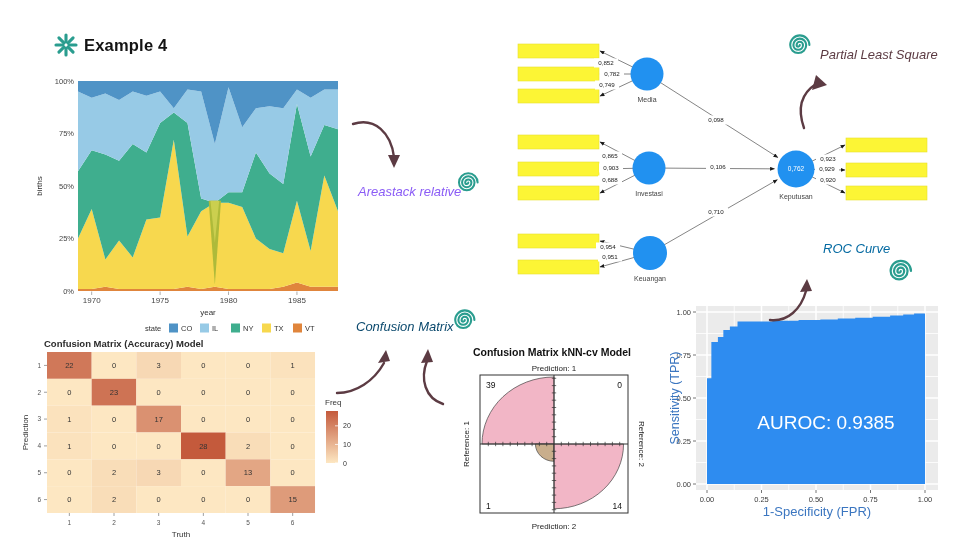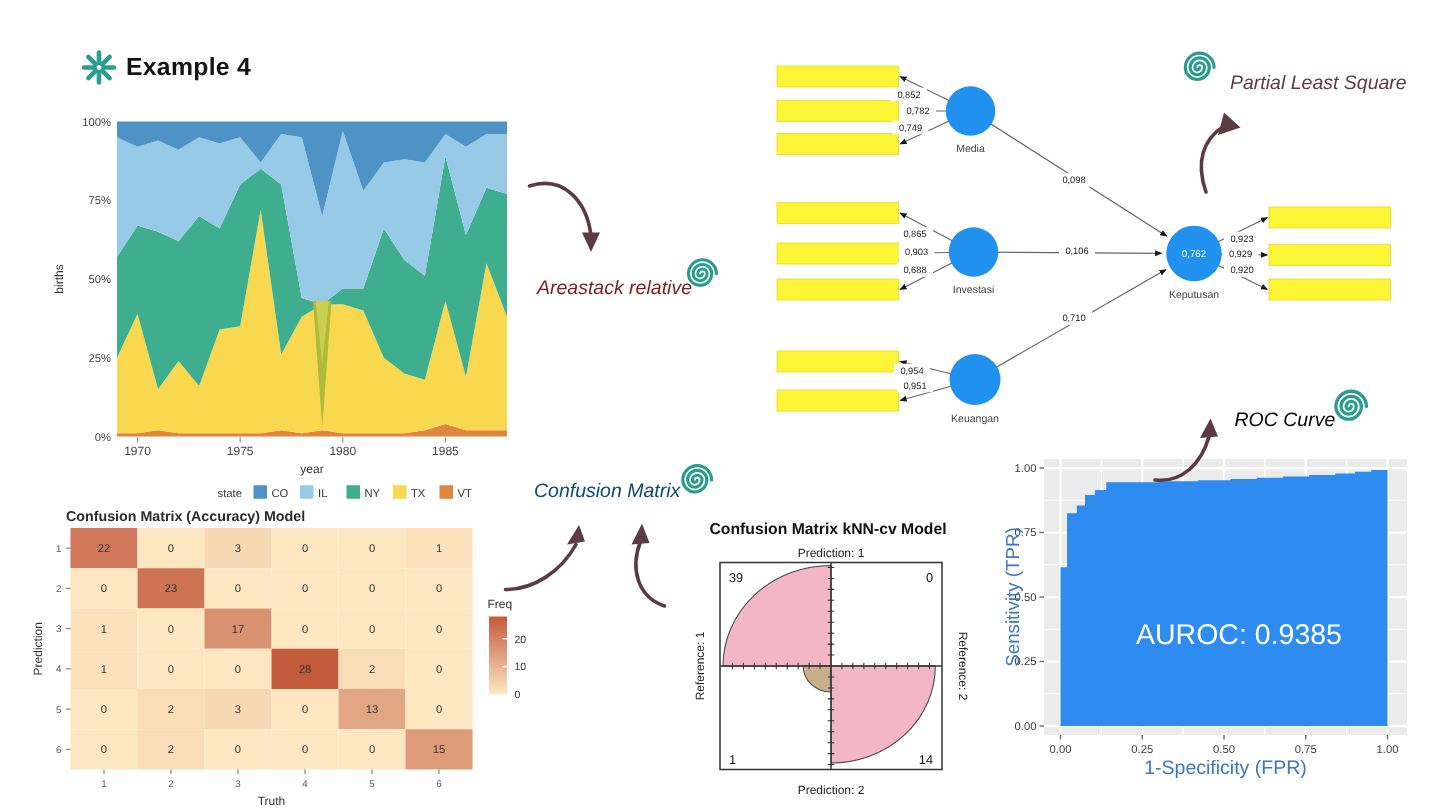--- a/index.html
+++ b/index.html
@@ -346,36 +346,36 @@
       <line x1="25" y1="14" x2="28" y2="14" stroke="#666" stroke-width="0.9"></line>
       <text x="23" y="16.6" font-size="7.5" fill="#3c3c3c" text-anchor="end" font-weight="normal" transform="">1.00</text>
       <text x="158" y="131" font-size="19" fill="#ffffff" text-anchor="middle" font-weight="500" transform="">AUROC: 0.9385</text>
       <text x="149" y="218" font-size="13" fill="#3B76C0" text-anchor="middle" font-weight="500" transform="">1-Specificity (FPR)</text>
       <text x="11" y="100" font-size="12.5" fill="#3B76C0" text-anchor="middle" font-weight="500" transform="rotate(-90 11 100)">Sensitivity (TPR)</text>
     </svg>
 
   <svg class="abs spiral" style="left:452px;top:166px" width="33" height="33" viewBox="0 0 34 34">
       <path d="M18.3,17 a1.6,1.6 0 1,1 -3.2,0 a3.2,3.2 0 1,1 6.4,0 a4.8,4.8 0 1,1 -9.6,0 a6.4,6.4 0 1,1 12.8,0 a8,8 0 1,1 -16,0 a9.6,9.6 0 1,1 19.2,0" fill="none" stroke="#2A9D8F" stroke-width="2.1" stroke-linecap="round" transform="translate(-1.5,0)"></path>
     </svg>
-  <div class="abs sticker-label" style="left: 358px; top: 184px; color: #7f1d1d;">Areastack relative</div>
+  <div class="abs sticker-label" style="left: 358px; top: 184px; color: #8b5cf6;">Areastack relative</div>
 
   <svg class="abs spiral" style="left:783px;top:28px" width="34" height="34" viewBox="0 0 34 34">
       <path d="M18.3,17 a1.6,1.6 0 1,1 -3.2,0 a3.2,3.2 0 1,1 6.4,0 a4.8,4.8 0 1,1 -9.6,0 a6.4,6.4 0 1,1 12.8,0 a8,8 0 1,1 -16,0 a9.6,9.6 0 1,1 19.2,0" fill="none" stroke="#2A9D8F" stroke-width="2.1" stroke-linecap="round" transform="translate(-1.5,0)"></path>
     </svg>
   <div class="abs sticker-label" style="left: 820px; top: 47px; color: rgb(92, 59, 67);">Partial Least Square</div>
 
   <svg class="abs spiral" style="left:448px;top:303px" width="34" height="34" viewBox="0 0 34 34">
       <path d="M18.3,17 a1.6,1.6 0 1,1 -3.2,0 a3.2,3.2 0 1,1 6.4,0 a4.8,4.8 0 1,1 -9.6,0 a6.4,6.4 0 1,1 12.8,0 a8,8 0 1,1 -16,0 a9.6,9.6 0 1,1 19.2,0" fill="none" stroke="#2A9D8F" stroke-width="2.1" stroke-linecap="round" transform="translate(-1.5,0)"></path>
     </svg>
   <div class="abs sticker-label" style="left: 356px; top: 319px; color: #0c4a6e;">Confusion Matrix</div>
 
   <svg class="abs spiral" style="left:883px;top:253px" width="36" height="36" viewBox="0 0 34 34">
       <path d="M18.3,17 a1.6,1.6 0 1,1 -3.2,0 a3.2,3.2 0 1,1 6.4,0 a4.8,4.8 0 1,1 -9.6,0 a6.4,6.4 0 1,1 12.8,0 a8,8 0 1,1 -16,0 a9.6,9.6 0 1,1 19.2,0" fill="none" stroke="#2A9D8F" stroke-width="2.1" stroke-linecap="round" transform="translate(-1.5,0)"></path>
     </svg>
-  <div class="abs sticker-label" style="left: 823px; top: 272px; color: #000000;">ROC Curve</div>
+  <div class="abs sticker-label" style="left: 823px; top: 241px; color: #0369a1;">ROC Curve</div>
 
   <svg id="arrows" class="abs" style="left:0;top:0;pointer-events:none" width="960" height="540" viewBox="0 0 960 540">
       <path d="M353,124 C375,117 391,133 394,157" fill="none" stroke="#5C3B43" stroke-width="2.4" stroke-linecap="round"></path>
       <polygon points="388,155 400,155 394,168" fill="#5C3B43"></polygon>
       <path d="M804,128 C797,108 802,93 816,84" fill="none" stroke="#5C3B43" stroke-width="2.4" stroke-linecap="round"></path>
       <polygon points="812,90 816,75 827,85" fill="#5C3B43"></polygon>
       <path d="M337,393 C356,393 374,381 384,363" fill="none" stroke="#5C3B43" stroke-width="2.4" stroke-linecap="round"></path>
       <polygon points="378,363 390,361 386,350" fill="#5C3B43"></polygon>
       <path d="M443,404 C425,398 420,379 427,361" fill="none" stroke="#5C3B43" stroke-width="2.4" stroke-linecap="round"></path>
       <polygon points="421,363 433,362 428,349" fill="#5C3B43"></polygon>

